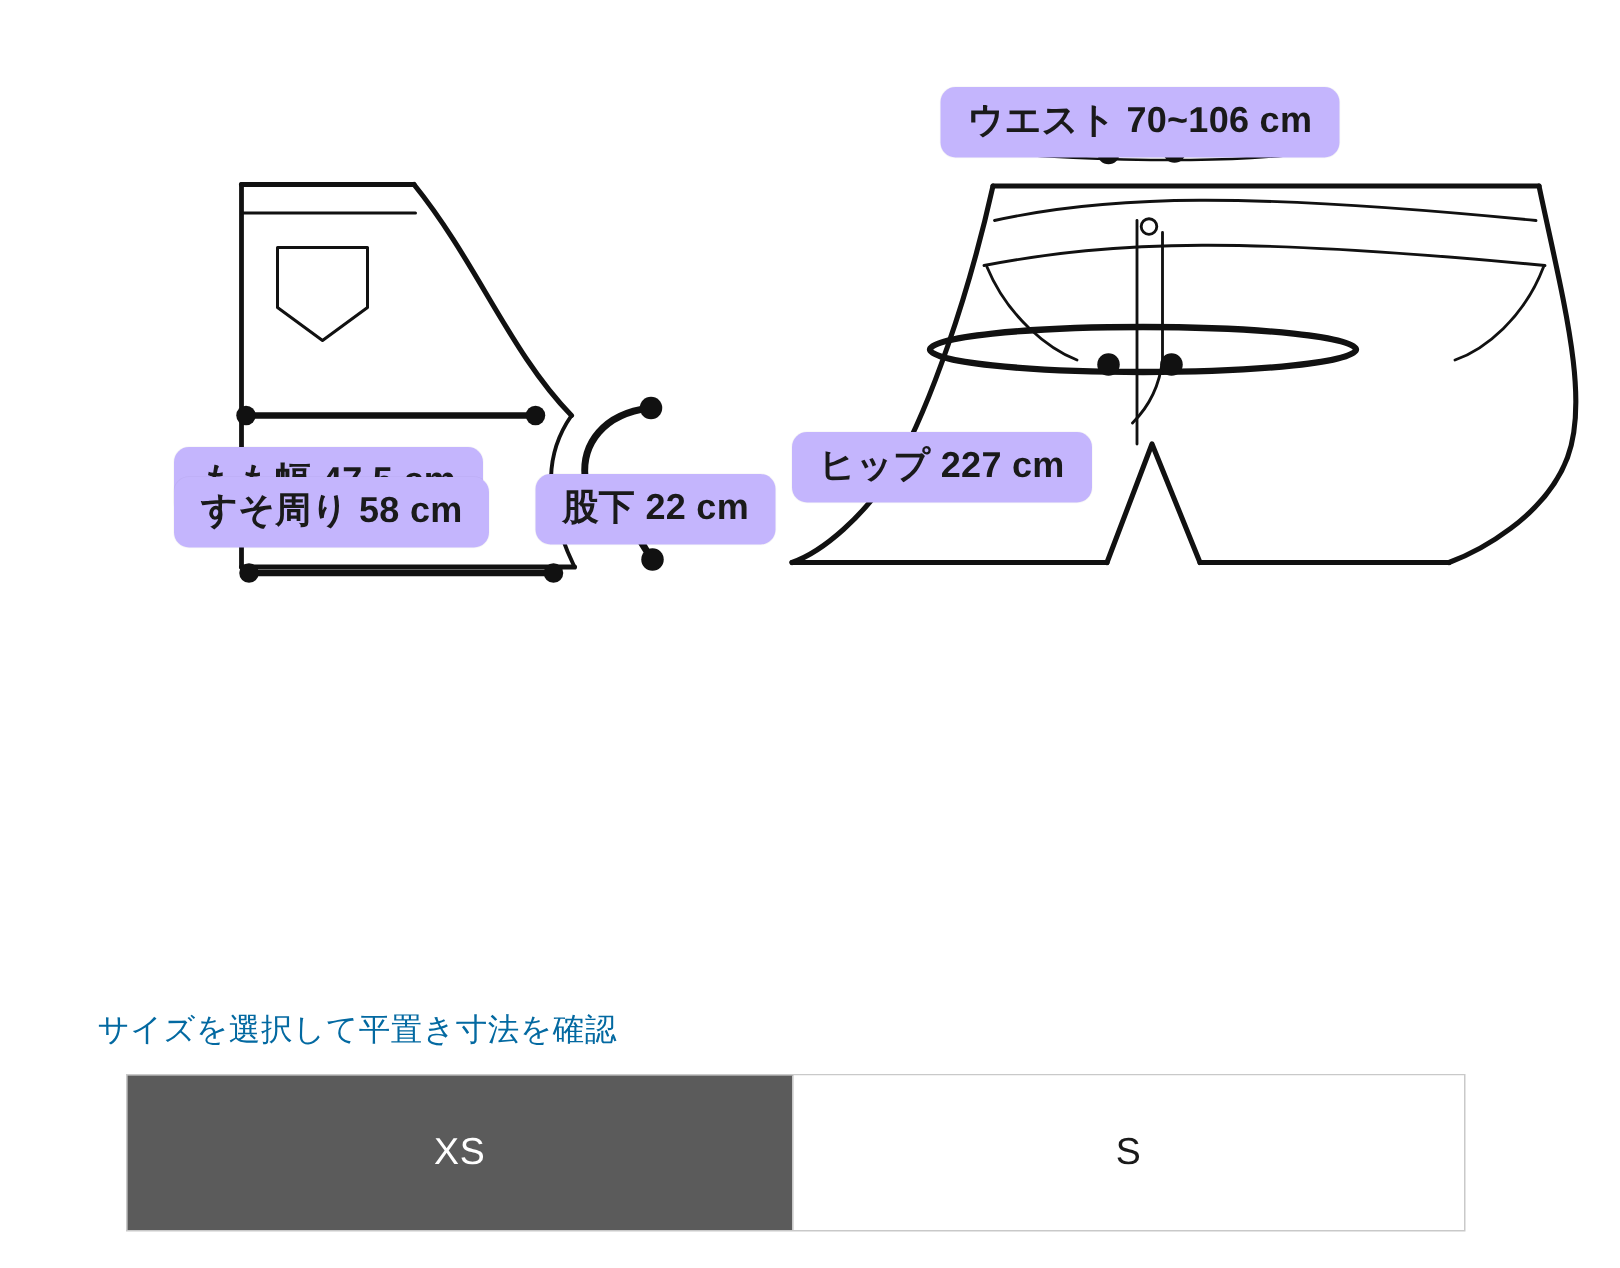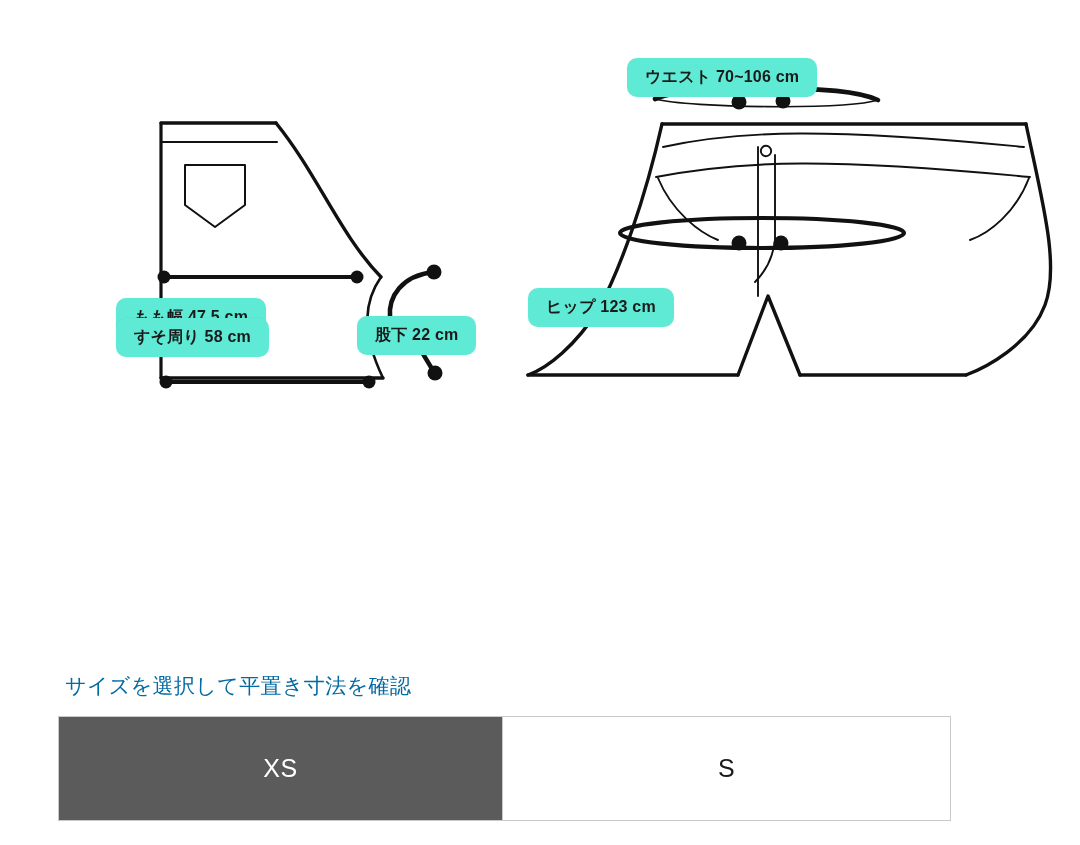--- a/index.html
+++ b/index.html
@@ -30,25 +30,25 @@
     position: absolute;
     left: 0; top: 0;
     width: 1080px;
     height: 450px;
     display: block;
   }
 
   
   .meas-label {
     position: absolute;
-    background: #5eead4;
+    background: #c4b5fd;
     border-radius: 10px;
     color: #1a1a1a;
     font-weight: bold;
-    font-size: 16px;
+    font-size: 24px;
     line-height: 1;
     letter-spacing: 0.2px;
     padding: 11px 18px 12px 18px;
     white-space: nowrap;
     box-shadow: 0 0 0 0.5px rgba(0,0,0,0.035);
   }
 
   #label-waist  { left: 627px; top: 58px; }
   #label-hip    { left: 528px; top: 288px; }
   #label-inseam { left: 357px; top: 316px; }
@@ -97,21 +97,21 @@
     position: absolute;
     left: 65px;
     top: 0;
     font-size: 21px;
     color: #0369a1;
     letter-spacing: 0.4px;
     white-space: nowrap;
   }
   #size-tabs {
     position: absolute;
-    left: 58px;
+    left: 84px;
     top: 44px;
     width: 893px;
     height: 105px;
     display: flex;
     border: 1px solid #c9c9c9;
   }
   .size-tab {
     display: flex;
     align-items: center;
     justify-content: center;
@@ -221,21 +221,21 @@
         <g>
           <ellipse cx="762" cy="233" rx="142" ry="15" stroke-width="4.2"></ellipse>
         </g>
         <circle cx="739" cy="243" r="7.5" fill="#111111" stroke="none"></circle>
         <circle cx="781" cy="243" r="7.5" fill="#111111" stroke="none"></circle>
       </g>
     </svg>
 
     <div class="meas-label" id="label-waist">ウエスト 70~106 cm</div>
 
-    <div class="meas-label" id="label-hip">ヒップ 123 cm</div>
+    <div class="meas-label" id="label-hip">ヒップ 227 cm</div>
 
     <div class="meas-label" id="label-inseam">股下 22 cm</div>
 
     <div class="meas-label" id="label-thigh">もも幅 47.5 cm</div>
 
     <div class="meas-label" id="label-hem">すそ周り 58 cm</div>
   </div>
 
 
   <div id="size-section">

